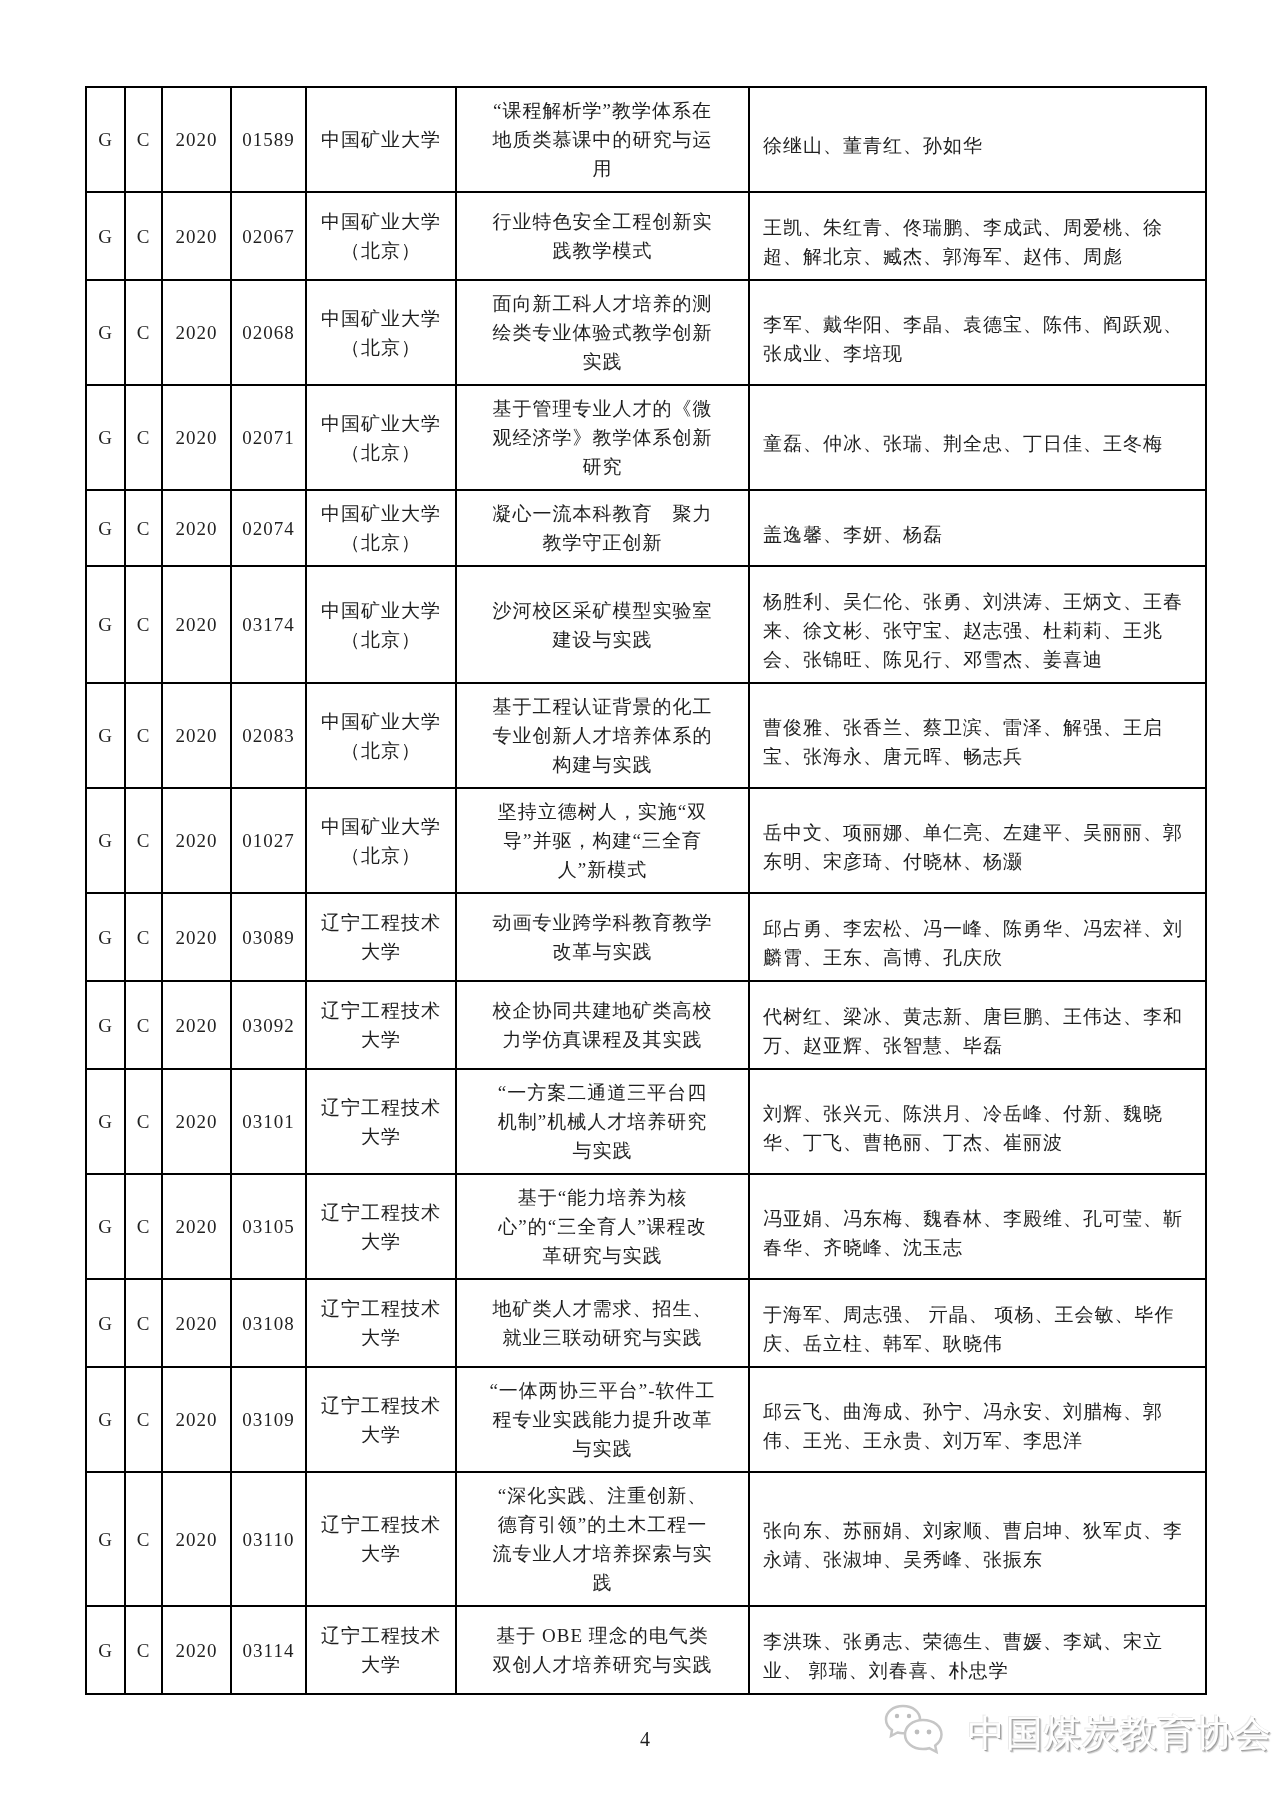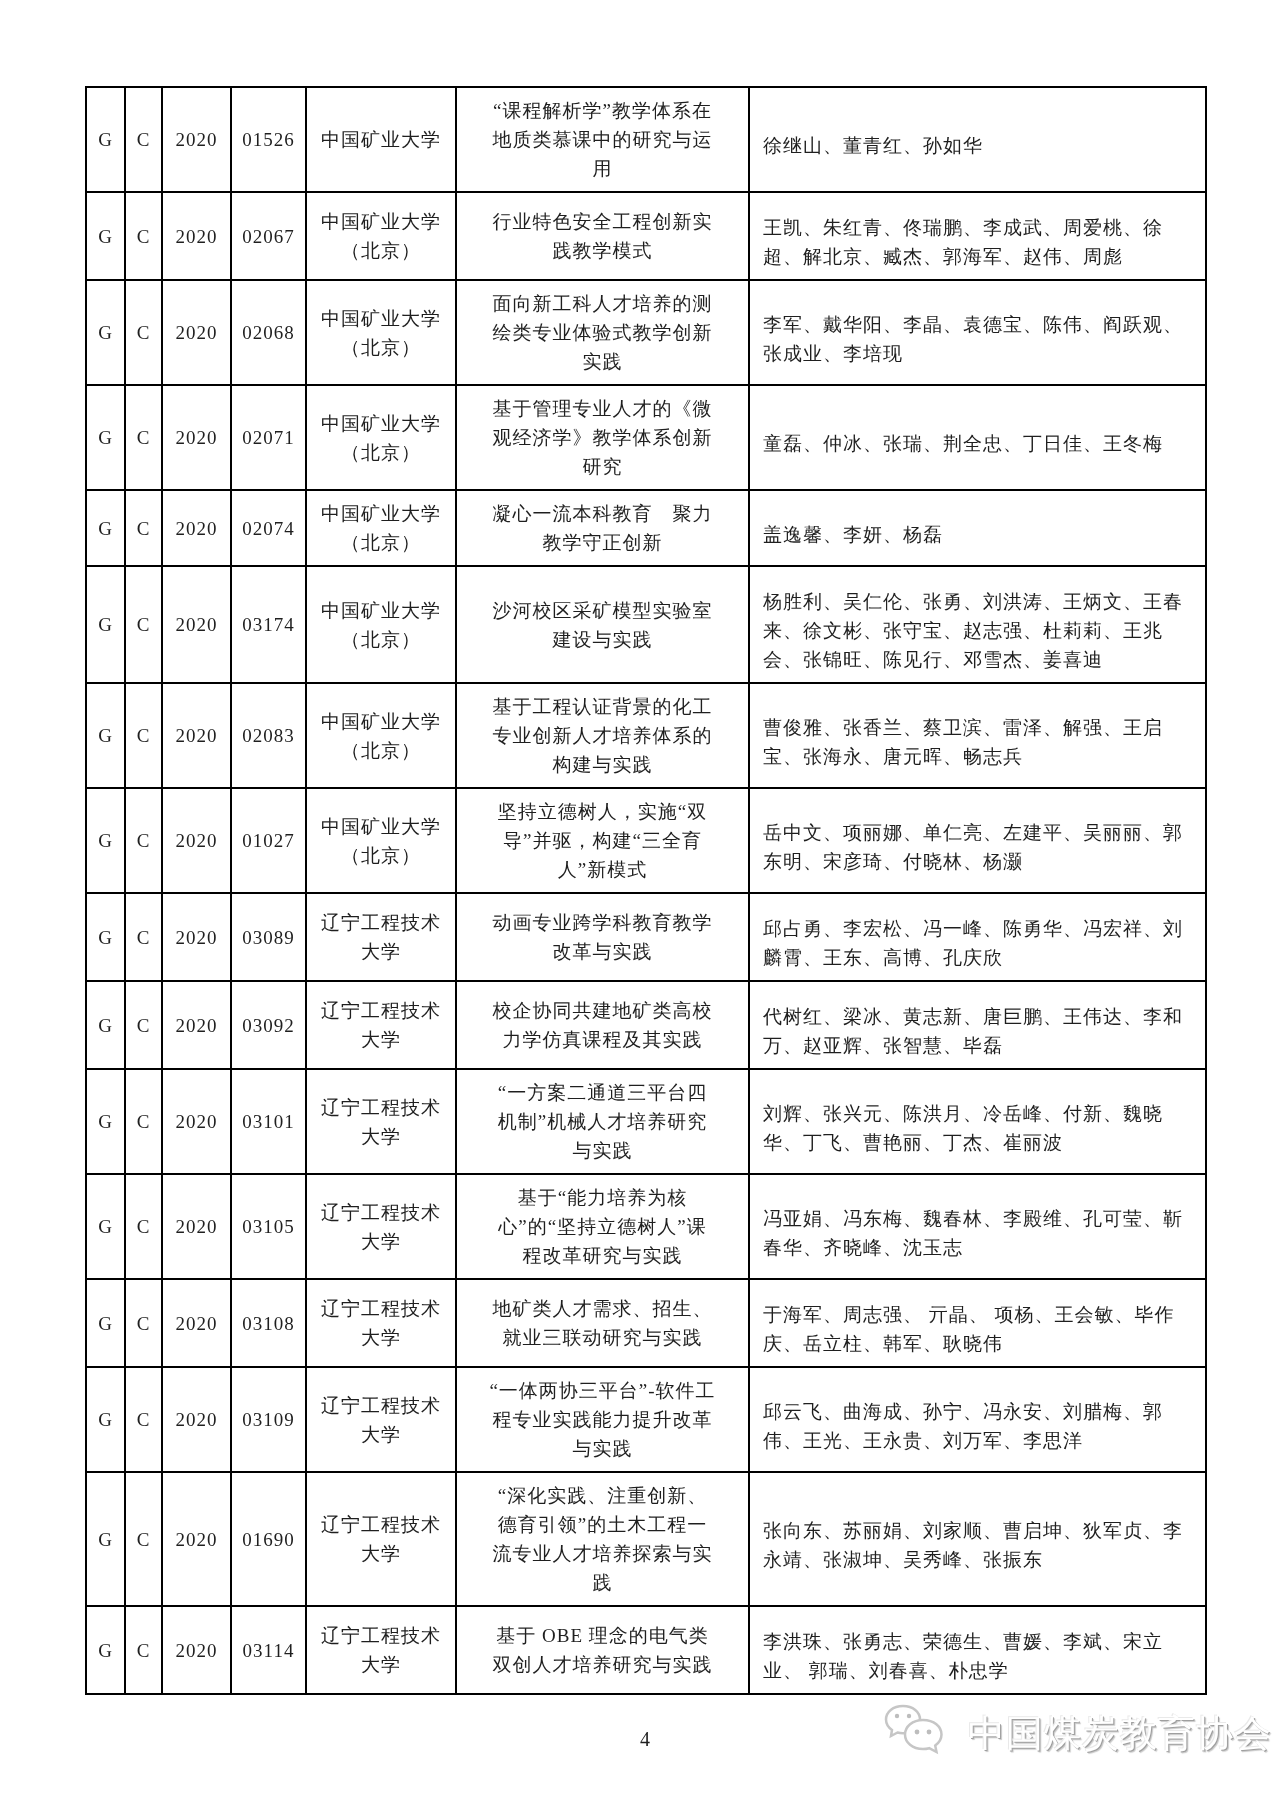--- a/index.html
+++ b/index.html
@@ -87,21 +87,21 @@
         <col class="w-code">
       <col class="w-univ">
         <col class="w-title">
         <col class="w-members">
     </colgroup>
     <tbody>
         <tr>
           <td class="col-g">G</td>
           <td class="col-c">C</td>
           <td class="col-year">2020</td>
-          <td class="col-code">01526</td>
+          <td class="col-code">01589</td>
           <td class="col-university">中国矿业大学</td>
           <td class="col-title">“课程解析学”教学体系在地质类慕课中的研究与运用</td>
           <td class="col-members">徐继山、董青红、孙如华</td>
         </tr>
         <tr>
           <td class="col-g">G</td>
           <td class="col-c">C</td>
           <td class="col-year">2020</td>
           <td class="col-code">02067</td>
           <td class="col-university">中国矿业大学（北京）</td>
@@ -188,21 +188,21 @@
           <td class="col-university">辽宁工程技术大学</td>
           <td class="col-title">“一方案二通道三平台四机制”机械人才培养研究与实践</td>
           <td class="col-members">刘辉、张兴元、陈洪月、冷岳峰、付新、魏晓华、丁飞、曹艳丽、丁杰、崔丽波</td>
         </tr>
         <tr>
           <td class="col-g">G</td>
           <td class="col-c">C</td>
           <td class="col-year">2020</td>
           <td class="col-code">03105</td>
           <td class="col-university">辽宁工程技术大学</td>
-          <td class="col-title">基于“能力培养为核心”的“坚持立德树人”课程改革研究与实践</td>
+          <td class="col-title">基于“能力培养为核心”的“三全育人”课程改革研究与实践</td>
           <td class="col-members">冯亚娟、冯东梅、魏春林、李殿维、孔可莹、靳春华、齐晓峰、沈玉志</td>
         </tr>
         <tr>
           <td class="col-g">G</td>
           <td class="col-c">C</td>
           <td class="col-year">2020</td>
           <td class="col-code">03108</td>
           <td class="col-university">辽宁工程技术大学</td>
           <td class="col-title">地矿类人才需求、招生、就业三联动研究与实践</td>
           <td class="col-members">于海军、周志强、 亓晶、 项杨、王会敏、毕作庆、岳立柱、韩军、耿晓伟</td>
@@ -213,21 +213,21 @@
           <td class="col-year">2020</td>
           <td class="col-code">03109</td>
           <td class="col-university">辽宁工程技术大学</td>
           <td class="col-title">“一体两协三平台”-软件工程专业实践能力提升改革与实践</td>
           <td class="col-members">邱云飞、曲海成、孙宁、冯永安、刘腊梅、郭伟、王光、王永贵、刘万军、李思洋</td>
         </tr>
         <tr>
           <td class="col-g">G</td>
           <td class="col-c">C</td>
           <td class="col-year">2020</td>
-          <td class="col-code">01690</td>
+          <td class="col-code">03110</td>
           <td class="col-university">辽宁工程技术大学</td>
           <td class="col-title">“深化实践、注重创新、德育引领”的土木工程一流专业人才培养探索与实践</td>
           <td class="col-members">张向东、苏丽娟、刘家顺、曹启坤、狄军贞、李永靖、张淑坤、吴秀峰、张振东</td>
         </tr>
         <tr>
           <td class="col-g">G</td>
           <td class="col-c">C</td>
           <td class="col-year">2020</td>
           <td class="col-code">03114</td>
           <td class="col-university">辽宁工程技术大学</td>

